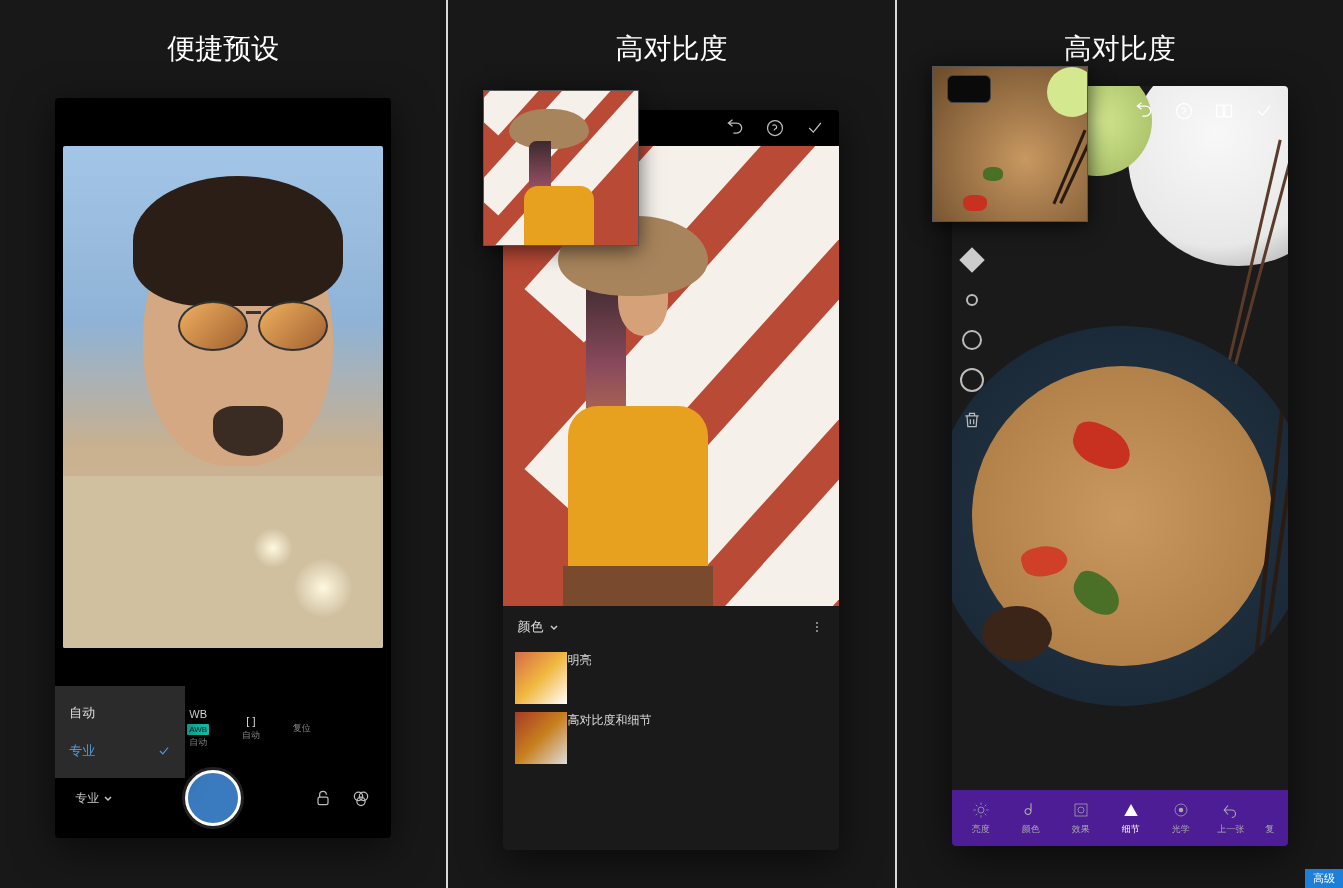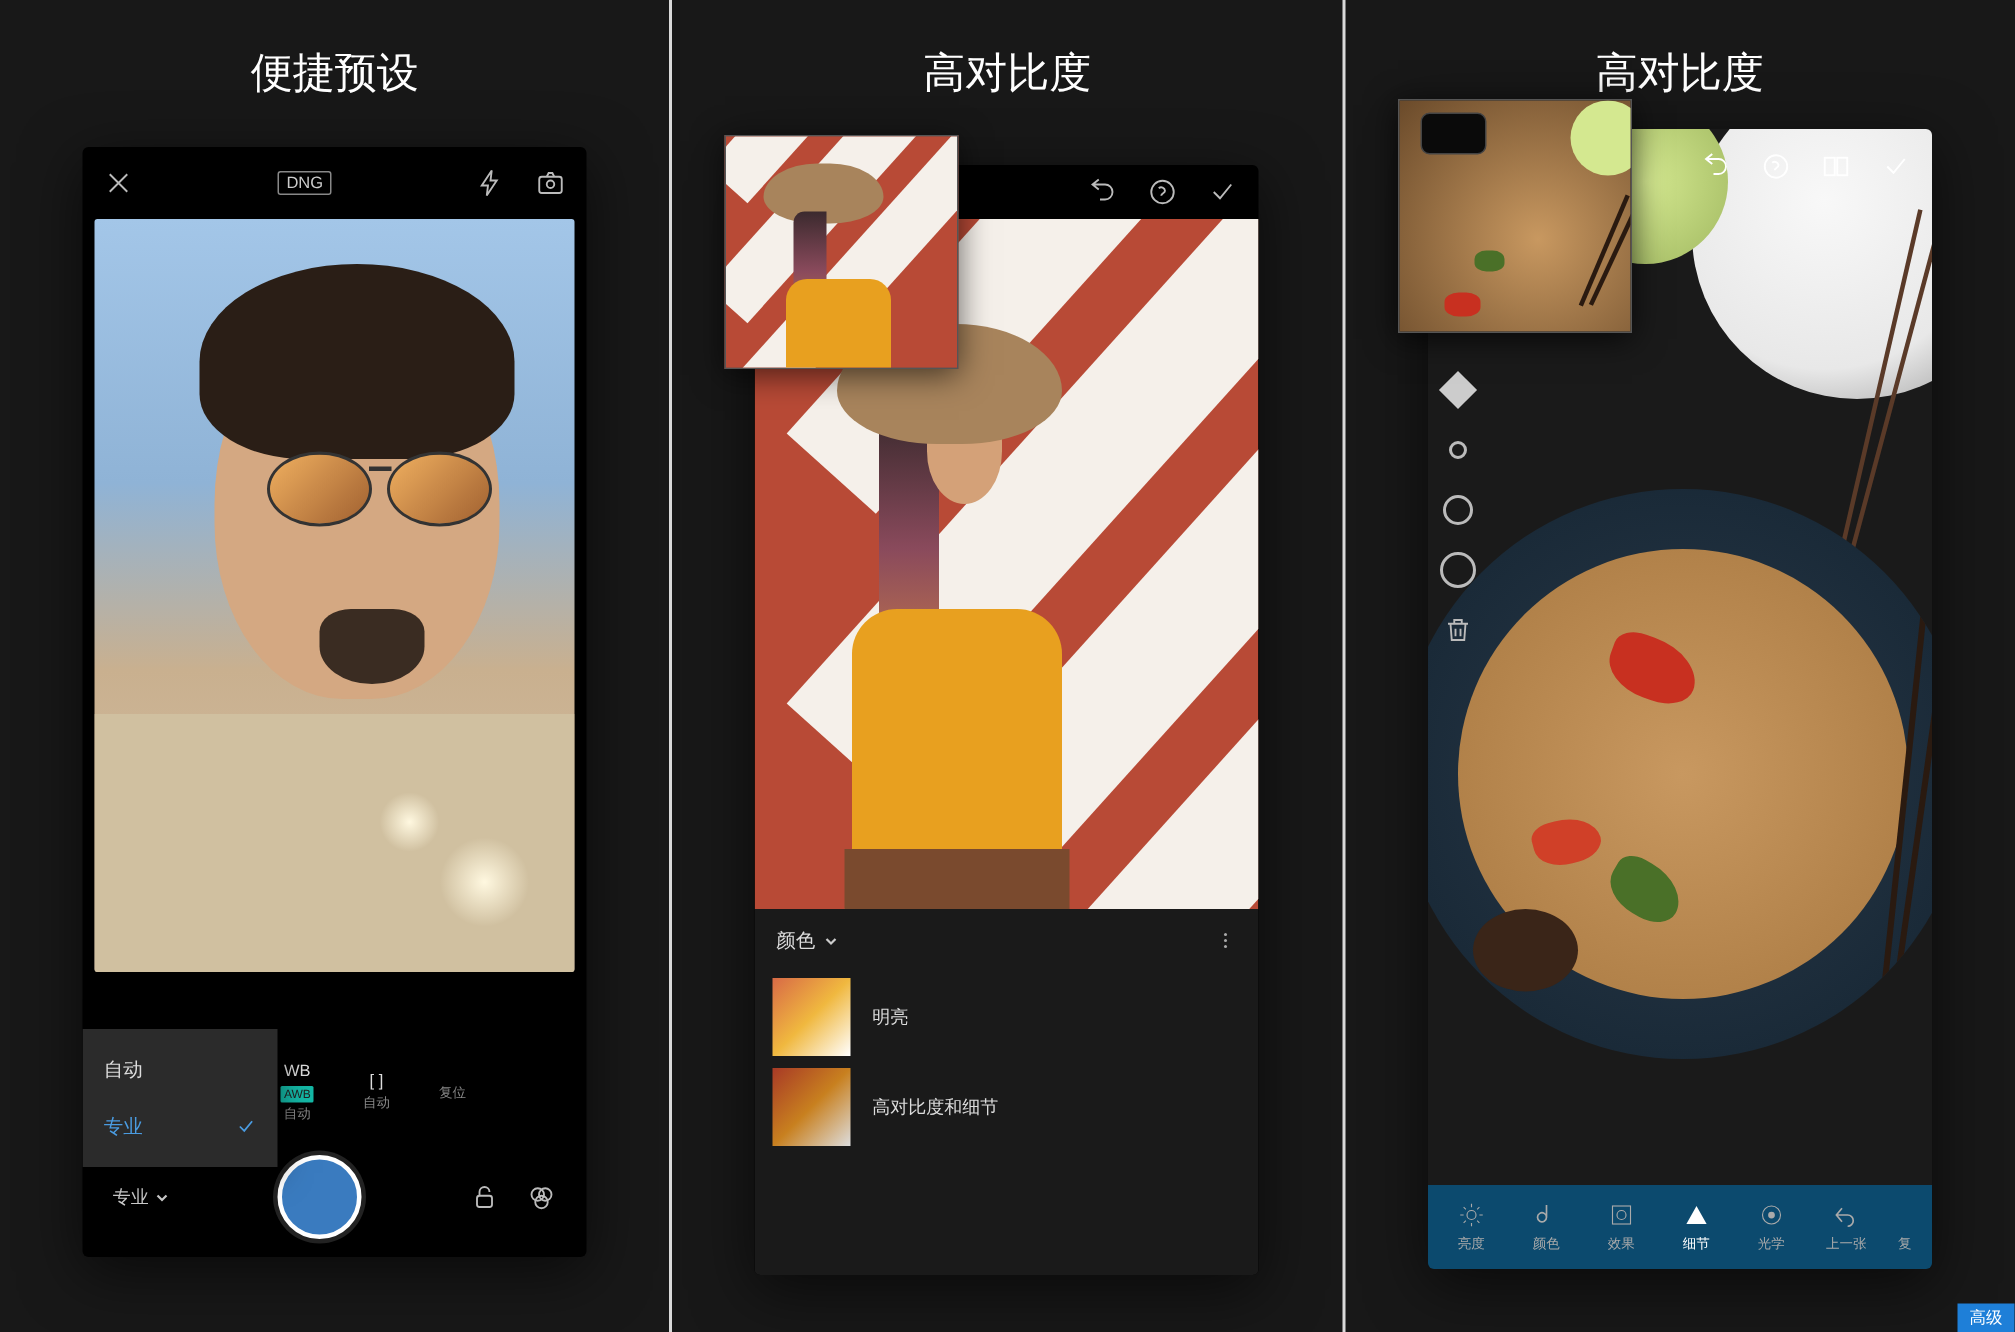--- a/index.html
+++ b/index.html
@@ -197,22 +197,20 @@
     height:42px;
     display:flex;
     align-items:center;
     justify-content:space-between;
     padding:0 14px;
     font-size:13px;
     color:#ddd;
   }
   .preset {
     display:flex;
-    align-items:center;
-    gap:14px;
     padding: 4px 12px;
     position:relative;
     font-family:Liberation Serif, serif;
   }
   .preset.active::before{
     content:'';
     position:absolute; left:0; top:4px; bottom:4px; width:3px;
     background:#4a9be0;
   }
   .preset-thumb {
@@ -320,21 +318,21 @@
   }
   .tool-circle.big { width:24px; height:24px;}
   .tool-diamond {
     width:18px; height:18px;
     background:#ccc;
     transform: rotate(45deg);
   }
   .p3-bottom {
     position:absolute;
     left:0; right:0; bottom:0; height:56px;
-    background:#0c4a6e;
+    background:#4c1d95;
     display:flex;
     align-items:center;
     justify-content:space-around;
     padding: 0 4px;
   }
   .p3-tool {
     display:flex; flex-direction:column; align-items:center;
     gap:3px;
     color:#aaa;
     font-size:9px;
@@ -355,38 +353,20 @@
   }
   svg { display:block; }
   .icon-svg { width:20px; height:20px; stroke:#bbb; stroke-width:1.5; fill:none;}
 </style>
 </head>
 <body>
 
 <div class="col">
   <div class="col-title">便捷预设</div>
   <div class="phone">
-    <div class="p1-top">
-      <div class="p1-top-left">
-        <svg class="icon-svg" viewBox="0 0 24 24">
-            <path d="M5 5l14 14M19 5L5 19"></path>
-          </svg>
-      </div>
-      <span class="badge-dng">DNG</span>
-      <div class="p1-top-right">
-        <svg class="icon-svg" viewBox="0 0 24 24">
-            <path d="M13 2L5 14h5l-1 8 8-12h-5l1-8z"></path>
-          </svg>
-        <svg class="icon-svg" viewBox="0 0 24 24">
-            <rect x="3" y="7" width="18" height="13" rx="2"></rect>
-            <path d="M9 7l1.5-3h3L15 7"></path>
-            <circle cx="12" cy="13" r="3"></circle>
-          </svg>
-      </div>
-    </div>
     <div class="p1-viewfinder">
       <div class="sunglasses-man">
         <div style="position:absolute; top:60px; left:80px; width:190px; height:260px; background:#d4a882; border-radius:50% 50% 45% 45%;"></div>
         <div style="position:absolute; top:30px; left:70px; width:210px; height:130px; background:#2a1e16; border-radius:60% 60% 40% 40%;"></div>
         <div style="position:absolute; top:155px; left:115px; width:70px; height:50px; background:linear-gradient(135deg,#f0b060,#a06030); border-radius:50%; border:2px solid #333;"></div>
         <div style="position:absolute; top:155px; left:195px; width:70px; height:50px; background:linear-gradient(135deg,#f0b060,#a06030); border-radius:50%; border:2px solid #333;"></div>
         <div style="position:absolute; top:165px; left:183px; width:15px; height:3px; background:#333;"></div>
         <div style="position:absolute; top:260px; left:150px; width:70px; height:50px; background:#3a2c22; border-radius:30% 30% 50% 50%;"></div>
         <div style="position:absolute; top:330px; left:0; right:0; bottom:0; background:#d0c0a0;"></div>
         <div style="position:absolute; bottom:30px; right:30px; width:60px; height:60px; background:radial-gradient(circle,#fff8e0 0%,transparent 70%); border-radius:50%;"></div>

